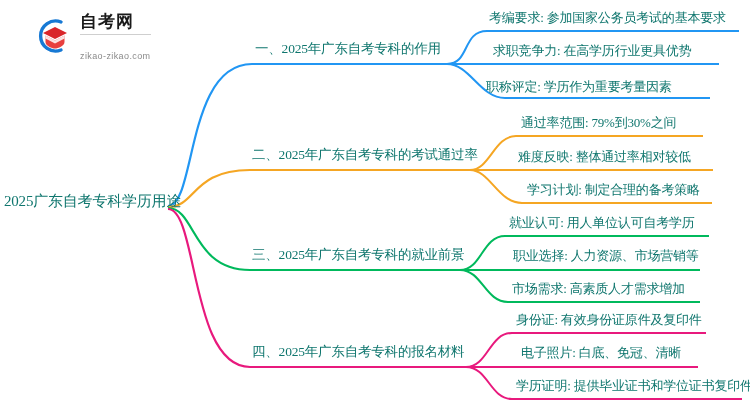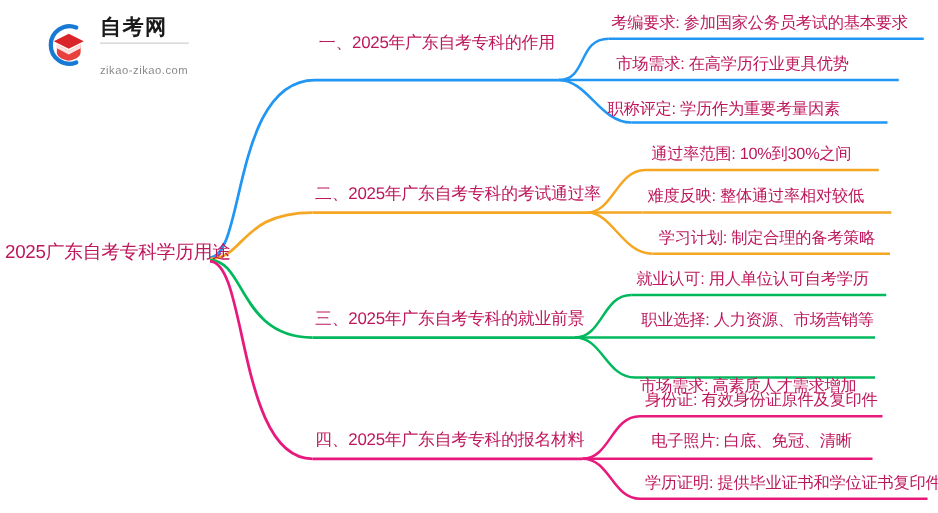--- a/index.html
+++ b/index.html
@@ -16,41 +16,41 @@
   .logo-mark { position:relative; width:44px; height:44px; flex:none; }
   .logo-text { margin-left:6px; display:flex; flex-direction:column; justify-content:center; }
   .logo-title { font-size:17px; font-weight:bold; color:#1a1a1a; letter-spacing:1px; line-height:1.15;
                 border-bottom:1px solid #cfcfcf; padding-bottom:2px; }
   .logo-sub { font-size:9px; color:#8a8a8a; letter-spacing:0.4px; margin-top:16px; }
 
   
   #wires { position:absolute; left:0; top:0; width:750px; height:410px; pointer-events:none; }
 
   
-  .node { position:absolute; white-space:nowrap; color:#be185d; }
+  .node { position:absolute; white-space:nowrap; color:#0f766e;font-family:Liberation Serif, serif; }
   .root-node { font-size:15px; left:4px; top:192px; letter-spacing:-0.2px; }
   .branch-node { font-size:13.5px; letter-spacing:-0.2px; }
   .leaf-node { font-size:13px; letter-spacing:-0.2px; }
 
-  .b1 { left:255px; top:25px;text-align:center; }
+  .b1 { left:255px; top:40px;text-align:center; }
   .b2 { left:252px; top:146px; }
   .b3 { left:252px; top:246px; }
   .b4 { left:252px; top:343px; }
 
   .l1a { left:489px; top:9px; }
   .l1b { left:493px; top:42px; }
   .l1c { left:486px; top:78px; }
 
   .l2a { left:521px; top:114px; }
   .l2b { left:518px; top:148px; }
   .l2c { left:527px; top:181px; }
 
   .l3a { left:509px; top:214px; }
   .l3b { left:513px; top:247px; }
-  .l3c { left:512px; top:280px;margin-top:20px; }
+  .l3c { left:512px; top:280px; }
 
   .l4a { left:516px; top:311px; }
   .l4b { left:521px; top:344px; }
   .l4c { left:516px; top:377px; }
 </style>
 </head>
 <body>
 
 <div id="app">
 
@@ -113,25 +113,25 @@
       <path d="M516,367 L698,367" fill="none" stroke="#E8197D" stroke-width="2"></path>
       <path d="M466,367 C488,367 490,399 512,399" fill="none" stroke="#E8197D" stroke-width="2"></path>
       <path d="M512,399 L742,399" fill="none" stroke="#E8197D" stroke-width="2"></path>
     </g>
   </svg>
 
   <div class="node root-node">2025广东自考专科学历用途</div>
 
   <div class="node branch-node b1">一、2025年广东自考专科的作用</div>
   <div class="node leaf-node l1a">考编要求: 参加国家公务员考试的基本要求</div>
-  <div class="node leaf-node l1b">市场需求: 在高学历行业更具优势</div>
+  <div class="node leaf-node l1b">求职竞争力: 在高学历行业更具优势</div>
   <div class="node leaf-node l1c">职称评定: 学历作为重要考量因素</div>
 
   <div class="node branch-node b2">二、2025年广东自考专科的考试通过率</div>
-  <div class="node leaf-node l2a">通过率范围: 10%到30%之间</div>
+  <div class="node leaf-node l2a">通过率范围: 79%到30%之间</div>
   <div class="node leaf-node l2c">学习计划: 制定合理的备考策略</div>
   <div class="node leaf-node l2b">难度反映: 整体通过率相对较低</div>
 
   <div class="node branch-node b3">三、2025年广东自考专科的就业前景</div>
   <div class="node leaf-node l3a">就业认可: 用人单位认可自考学历</div>
   <div class="node leaf-node l3b">职业选择: 人力资源、市场营销等</div>
   <div class="node leaf-node l3c">市场需求: 高素质人才需求增加</div>
 
   <div class="node branch-node b4">四、2025年广东自考专科的报名材料</div>
   <div class="node leaf-node l4b">电子照片: 白底、免冠、清晰</div>

